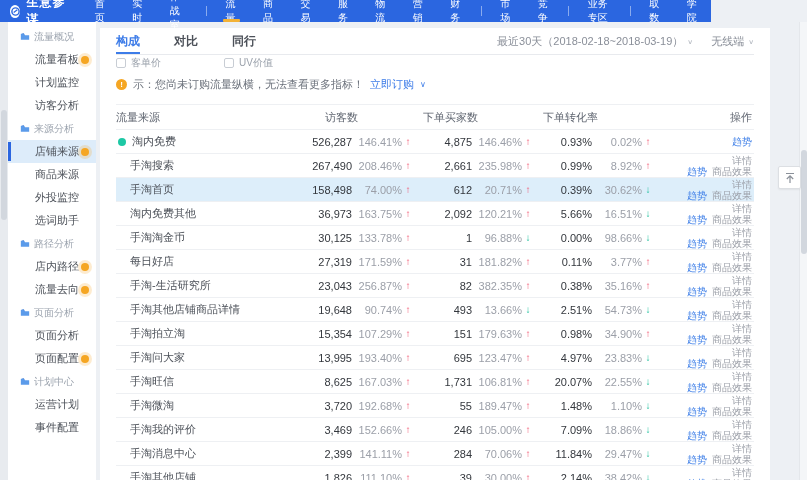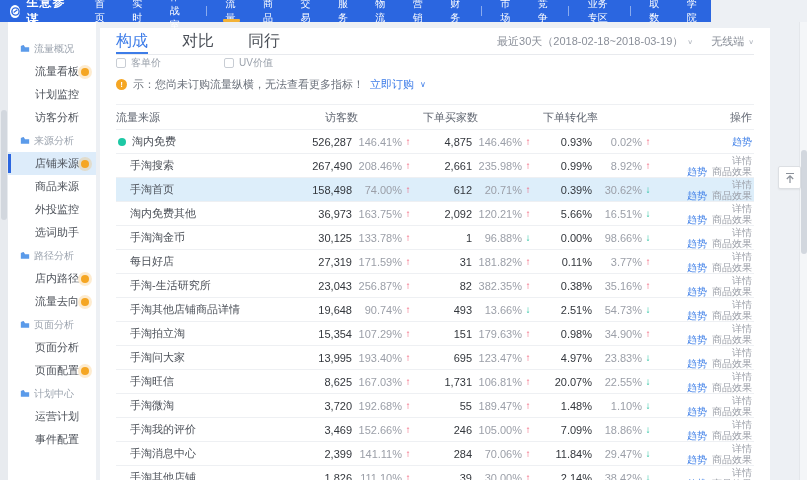--- a/index.html
+++ b/index.html
@@ -14,35 +14,35 @@
   .brand-name { font-size:12px; font-weight:bold; letter-spacing:1px; }
   .nav-items { display:flex; align-items:center; height:100%; }
   .nav-item { position:relative; height:100%; display:flex; align-items:center; padding:0 13px; font-size:10px; cursor:pointer; }
   .nav-item .underline { display:none; position:absolute; left:10px; right:10px; bottom:0; height:3px; background:#f3b236; border-radius:1px; }
   .nav-item.active .underline { display:block; }
   .nav-divider { width:1px; height:10px; background:rgba(255,255,255,.45); margin:0 6px; }
 
   
   .side-strip { position:absolute; top:22px; left:0; width:8px; height:458px; background:#e8ebef; }
   .side-strip .thumb { position:absolute; top:88px; left:1px; width:6px; height:110px; background:#d2d7de; border-radius:3px; }
-  .sidebar { position:absolute; top:22px; left:8px; width:88px; height:458px; background:#fff; padding-top:15px; }
+  .sidebar { position:absolute; top:22px; left:8px; width:88px; height:458px; background:#fff; padding-top:3px; }
   .side-row { position:relative; height:23px; display:flex; align-items:center; cursor:pointer; }
   .side-row.section { padding-left:12px; color:#9aa2ad; font-size:10px; gap:4px; cursor:default; }
   .side-row.item { padding-left:27px; color:#4c5159; font-size:11px; }
   .side-row.item.selected { background:#ddecfa; }
   .side-row.item.selected::before { content:""; position:absolute; left:0; top:2px; bottom:2px; width:3px; background:#2b66e0; }
   .folder-icon svg { display:block; }
   .badge-dot { position:absolute; right:7px; top:50%; margin-top:-4px; width:8px; height:8px; border-radius:50%; background:#f5a623; box-shadow:0 0 0 3px rgba(245,166,35,.22); }
 
   
   .main-card { position:absolute; top:28px; left:100px; width:670px; height:452px; background:#fff; overflow:hidden; }
   .card-inner { padding:0 16px; }
 
   .tabs-row { display:flex; align-items:center; height:27px; border-bottom:1px solid #e8eaee; }
-  .tab { position:relative; height:100%; display:flex; align-items:center; margin-right:34px; font-size:16px; color:#4c5159; cursor:pointer; }
+  .tab { position:relative; height:100%; display:flex; align-items:center; margin-right:34px; font-size:12px; color:#4c5159; cursor:pointer;font-weight:bold; }
   .tab.active { color:#3d7ce8; }
   .tab.active::after { content:""; position:absolute; left:0; right:0; bottom:0; height:2px; background:#3d7ce8; }
   .tabs-spacer { flex:1; }
   .date-picker, .terminal-picker { display:flex; align-items:center; gap:4px; color:#8a8f99; font-size:11px; cursor:pointer; }
   .terminal-picker { margin-left:18px; }
   .caret { font-size:8px; color:#b3b8c0; transform:scaleY(.8); }
 
   .clip-row { height:13px; overflow:hidden; }
   .metric-checks { display:flex; gap:63px; align-items:flex-start; padding-top:1px; }
   .check-item { display:flex; align-items:center; gap:5px; color:#9aa1ab; font-size:10px; cursor:pointer; }

